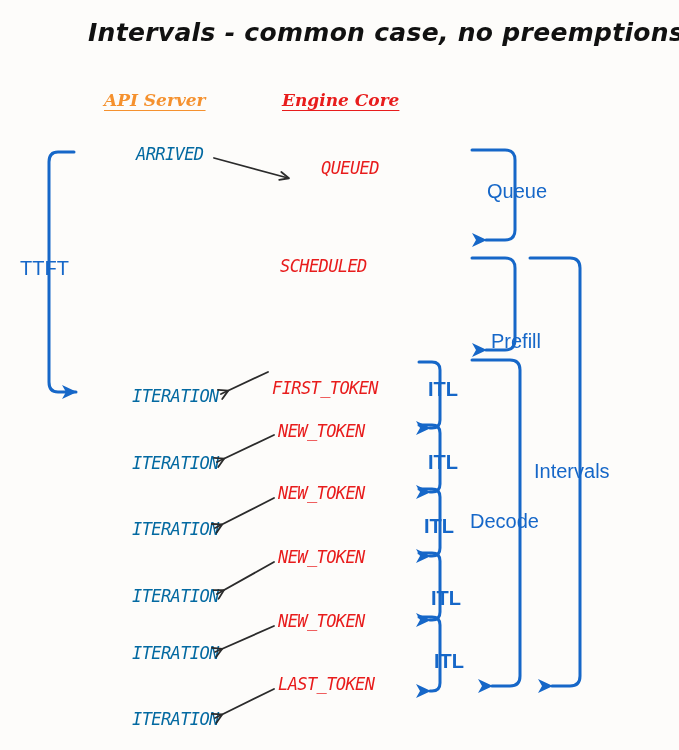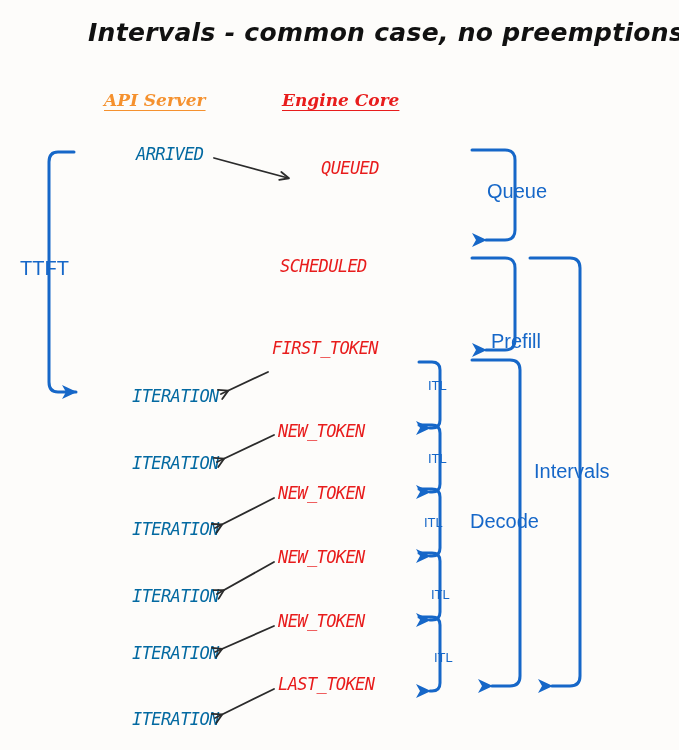--- a/index.html
+++ b/index.html
@@ -64,21 +64,22 @@
   .state.red    { color: #e81c1c; }
 
   
   .blabel {
     font-family: "Liberation Sans", sans-serif;
     font-size: 20px;
     color: #1667c8;
     font-weight: normal;
   }
   .blabel.itl {
-    font-size: 13px;
+    font-size: 20px;
+    font-weight: bold;
   }
 </style>
 </head>
 <body>
 
 <div id="canvas">
 
   <div class="txt title" style="left:88px; top:20px;">Intervals - common case, no preemptions</div>
 
   <div class="txt colhead api" style="left:104px; top:92px;">API Server</div>
@@ -88,21 +89,21 @@
 
   <div class="txt state orange" style="left:100px; top:388px;">ITERATION</div>
   <div class="txt state orange" style="left:100px; top:455px;">ITERATION</div>
   <div class="txt state orange" style="left:100px; top:521px;">ITERATION</div>
   <div class="txt state orange" style="left:100px; top:588px;">ITERATION</div>
   <div class="txt state orange" style="left:100px; top:645px;">ITERATION</div>
   <div class="txt state orange" style="left:100px; top:711px;">ITERATION</div>
 
   <div class="txt state red" style="left:296px; top:160px;margin-left:25px;">QUEUED</div>
   <div class="txt state red" style="left:280px; top:258px;">SCHEDULED</div>
-  <div class="txt state red" style="left:272px; top:340px;">FIRST_TOKEN</div>
+  <div class="txt state red" style="left:272px; top:380px;">FIRST_TOKEN</div>
   <div class="txt state red" style="left:278px; top:423px;">NEW_TOKEN</div>
   <div class="txt state red" style="left:278px; top:485px;">NEW_TOKEN</div>
   <div class="txt state red" style="left:278px; top:549px;">NEW_TOKEN</div>
   <div class="txt state red" style="left:278px; top:613px;">NEW_TOKEN</div>
   <div class="txt state red" style="left:278px; top:676px;">LAST_TOKEN</div>
 
   <svg class="layer" viewBox="0 0 679 750">
     <defs>
       <marker id="blackArrowR" markerWidth="12" markerHeight="12" refX="9" refY="5" orient="auto" markerUnits="userSpaceOnUse">
         <path d="M1,1 L10,5 L1,9" fill="none" stroke="#2b2b2b" stroke-width="1.8" stroke-linecap="round" stroke-linejoin="round"></path>

